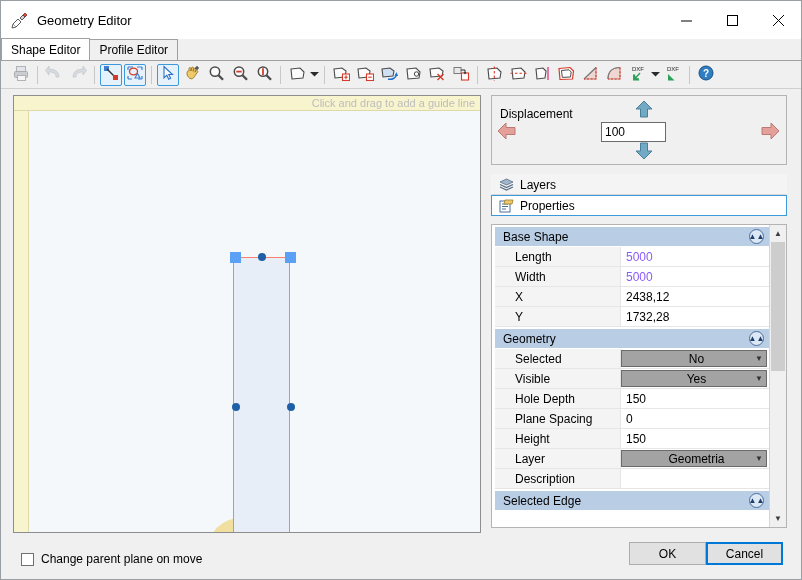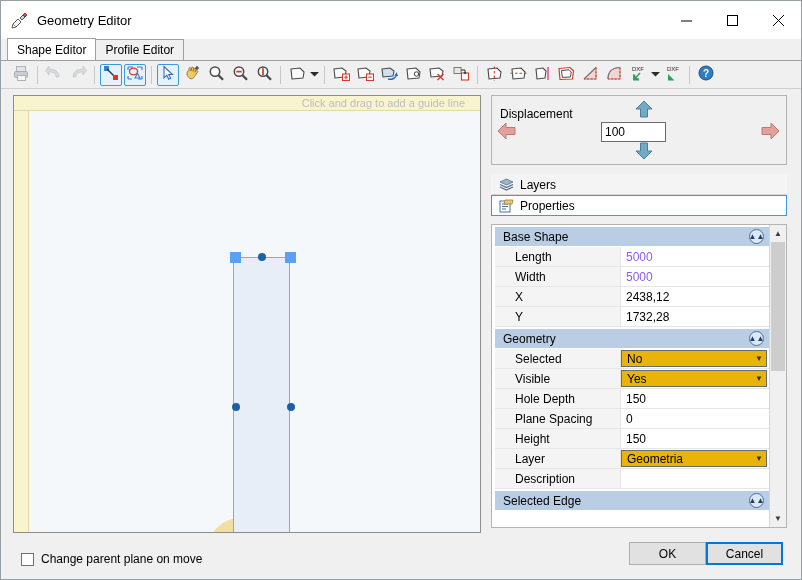--- a/index.html
+++ b/index.html
@@ -48,21 +48,20 @@
     cursor: default;
   }
 
   
   #tabstrip {
     flex: 0 0 auto;
     height: 22px;
     background: #f0f0f0;
     display: flex; align-items: flex-end;
     border-bottom: 1px solid #a0a0a0;
-    padding-left: 6px;
     position: relative;
   }
   .tab {
     height: 21px;
     padding: 0 9px;
     display: flex; align-items: center;
     font-size: 12px;
     border: 1px solid #a0a0a0;
     border-bottom: none;
     background: #f0f0f0;
@@ -129,21 +128,21 @@
     margin-bottom: 6px;
   }
   #ruler-top {
     position: absolute; left: 0; top: 0;
     width: 100%; height: 15px;
     background: #f7f4ce;
     border-bottom: 1px solid #ddd9a8;
     font-size: 11px;
     color: #bdbdbd;
     text-align: right;
-    padding-right: 15px;
+    padding-right: 5px;
     line-height: 14px;
     z-index: 3;
   }
   #ruler-left {
     position: absolute; left: 0; top: 0;
     width: 15px; height: 100%;
     background: #f7f4ce;
     border-right: 1px solid #ddd9a8;
     z-index: 2;
   }
@@ -301,21 +300,22 @@
     flex: 1 1 auto;
     display: flex; align-items: center;
     padding-left: 5px;
     background: #fff;
   }
   .row .vl.readonly { color: #8b5cf6; }
   .row .vl.combo {
     border: 1px solid #6b6b6b;
     margin: 1px 2px 1px 0;
     position: relative;
-    background: #eab308;
+    background: #a3a3a3;
+    justify-content: center;
   }
   .row .vl.combo .cv {
     position: absolute; right: 3px; top: 3px;
     font-size: 8px; color: #333;
   }
   #pg-scroll {
     width: 17px;
     background: #f0f0f0;
     border-left: 1px solid #d5d5d5;
     display: flex; flex-direction: column;

